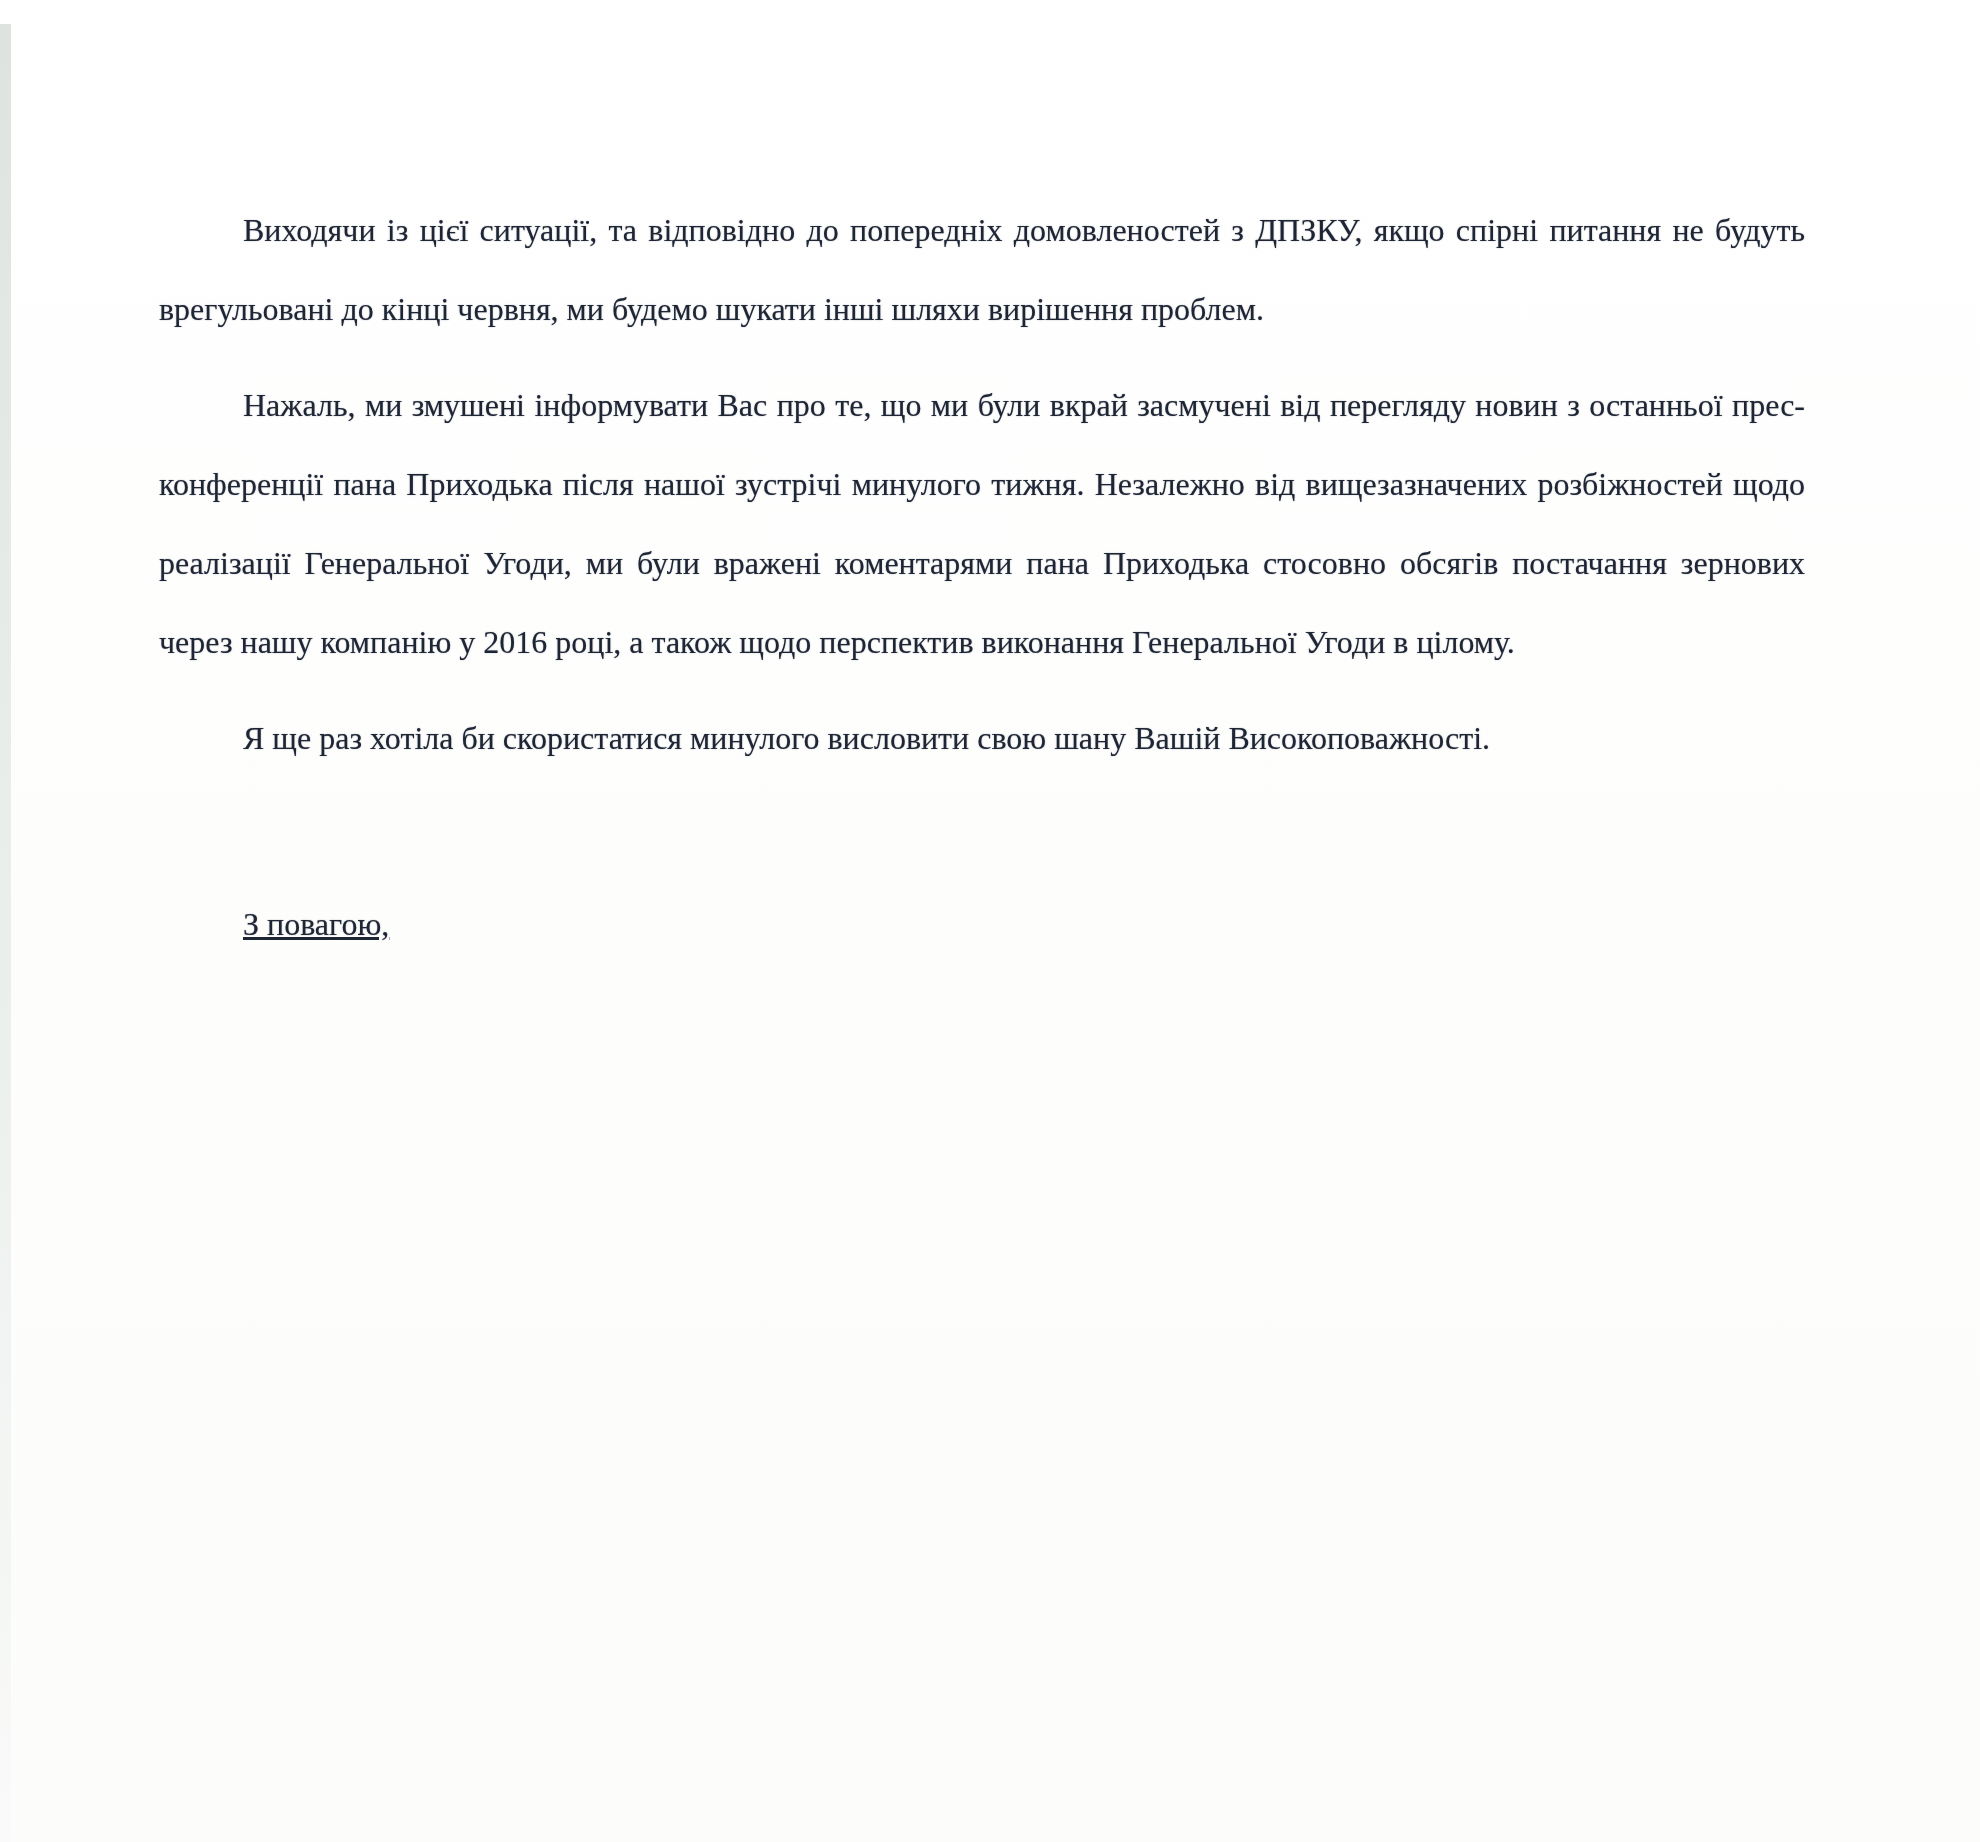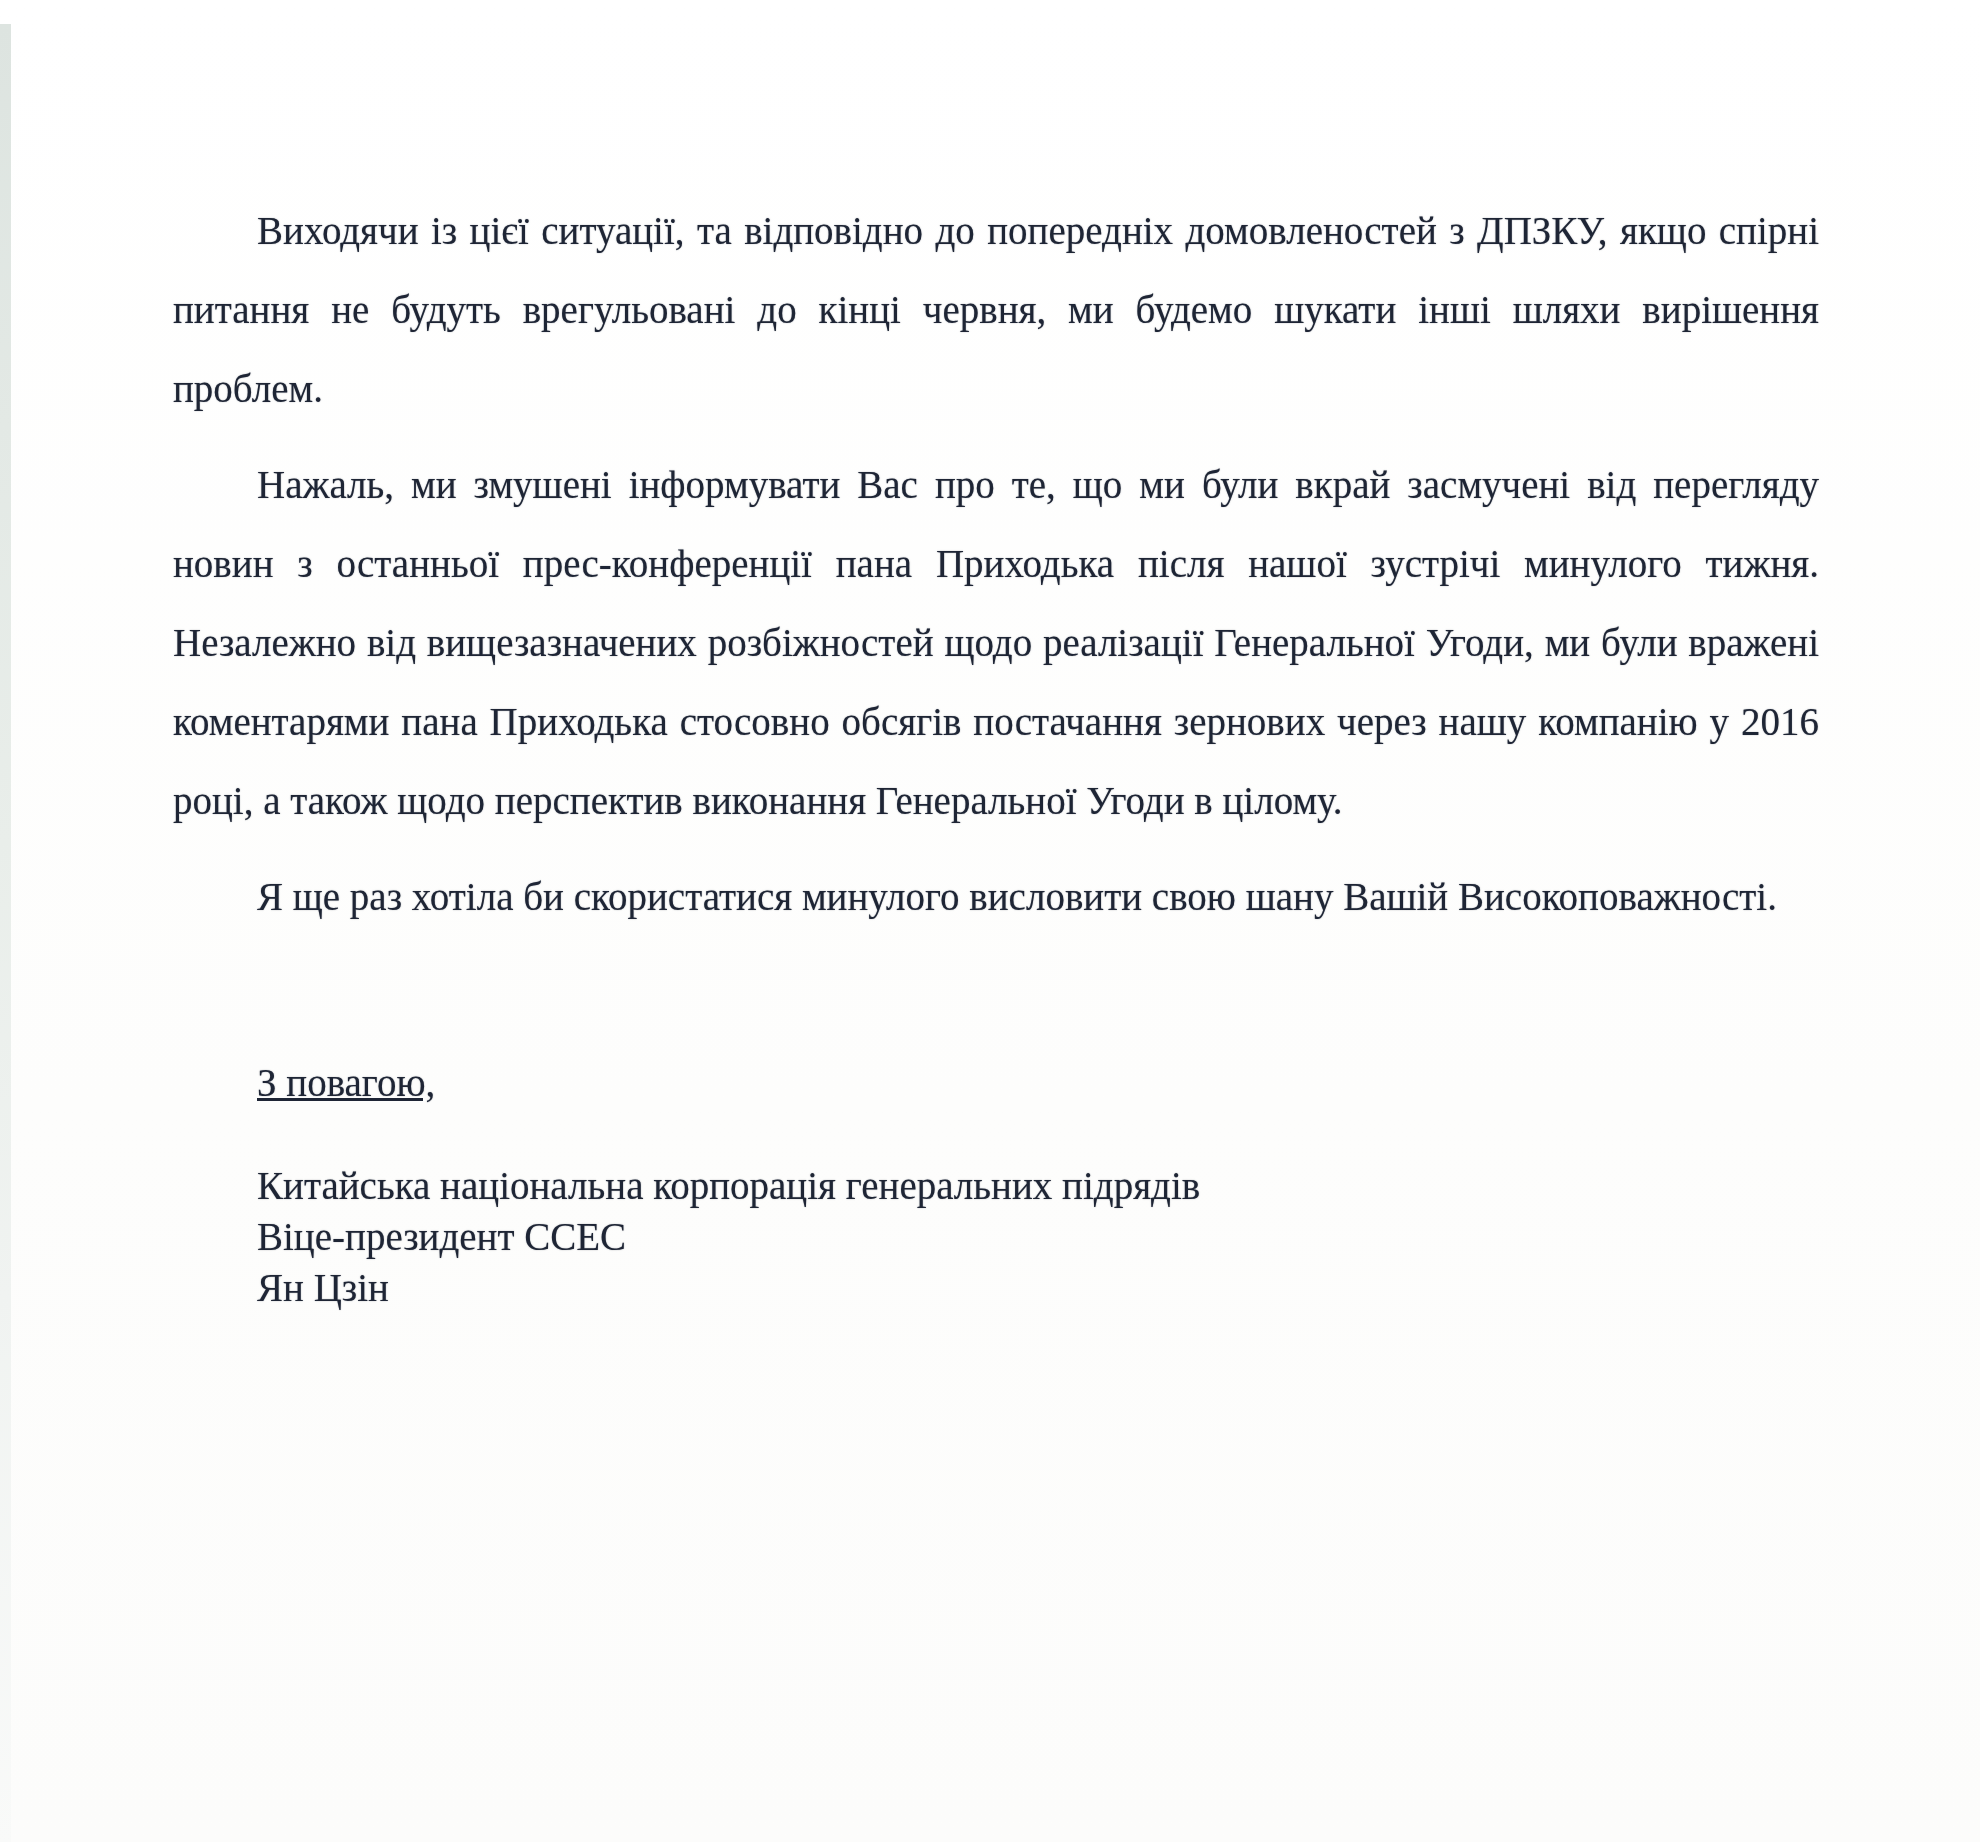--- a/index.html
+++ b/index.html
@@ -28,25 +28,25 @@
     width: 11px;
     background: linear-gradient(180deg,
       #dde4e0 0%,
       #e3e9e5 22%,
       #e9eeea 45%,
       #f0f3f1 70%,
       #f9faf9 100%);
   }
   .content {
     position: absolute;
-    left: 173px;
+    left: 159px;
     top: 191px;
     width: 1646px;
     color: #1e2535;
-    font-size: 39px;
+    font-size: 32px;
     text-shadow: 0 0 1.2px rgba(30, 37, 53, 0.5);
   }
   .para {
     margin: 0 0 17px 0;
     line-height: 79px;
     text-align: justify;
     text-indent: 84px;
   }
   .closing {
     margin: 107px 0 0 0;
@@ -68,20 +68,15 @@
   <div class="content">
     <p class="para">Виходячи із цієї ситуації, та відповідно до попередніх домовленостей з ДПЗКУ, якщо спірні питання не будуть врегульовані до кінці червня, ми будемо шукати інші шляхи вирішення проблем.</p>
 
     <p class="para">Нажаль, ми змушені інформувати Вас про те, що ми були вкрай засмучені від перегляду новин з останньої прес-конференції пана Приходька після нашої зустрічі минулого тижня. Незалежно від вищезазначених розбіжностей щодо реалізації Генеральної Угоди, ми були вражені коментарями пана Приходька стосовно обсягів постачання зернових через нашу компанію у 2016 році, а також щодо перспектив виконання Генеральної Угоди в цілому.</p>
 
 
     <p class="para">Я ще раз хотіла би скористатися минулого висловити свою шану Вашій Високоповажності.</p>
 
     <p class="closing">З повагою,</p>
 
-    <div class="signature">
-      <div>Китайська національна корпорація генеральних підрядів</div>
-      <div>Віце-президент ССЕС</div>
-      <div>Ян Цзін</div>
-    </div>
   </div>
 </div>
 
 
 </body></html>

